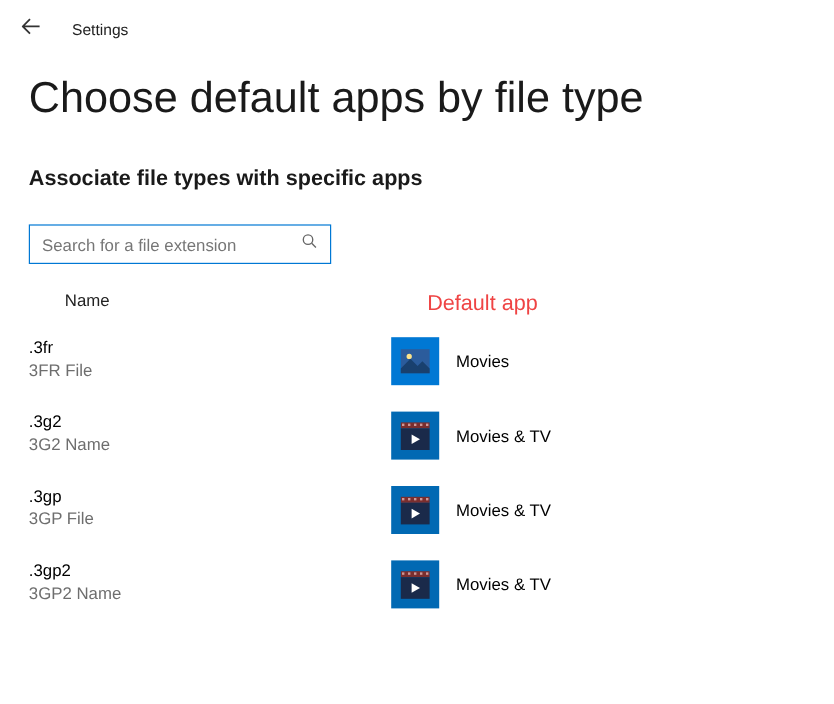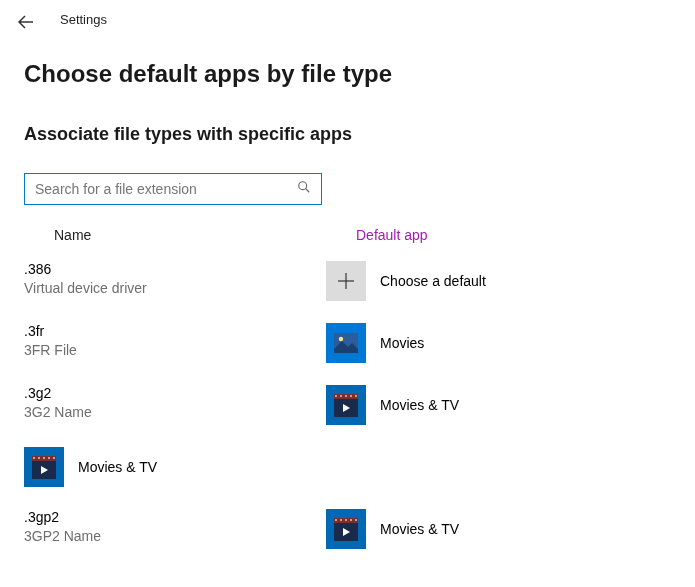--- a/index.html
+++ b/index.html
@@ -6,21 +6,21 @@
     body {
       font-family: "Segoe UI", -apple-system, sans-serif;
       background: #ffffff;
       width: 695px;
       height: 587px;
       overflow: hidden;
       color: #000;
     }
     .header-bar {
       display: flex;
-      align-items: flex-start;
+      align-items: flex-end;
       padding: 12px 16px 8px 16px;
       gap: 24px;
     }
     .back-arrow {
       width: 20px;
       height: 20px;
       display: flex;
       align-items: center;
       justify-content: center;
       cursor: pointer;
@@ -28,33 +28,33 @@
     .back-arrow svg { width: 16px; height: 16px; }
     .header-title {
       font-size: 13px;
       font-weight: 400;
       color: #222;
     }
     .content {
       padding: 20px 0 0 24px;
     }
     .page-title {
-      font-size: 24px;
-      font-weight: 700;
+      font-size: 36px;
+      font-weight: 400;
       color: #1a1a1a;
       margin-bottom: 36px;
     }
     .sub-title {
       font-size: 18px;
       font-weight: 700;
       color: #1a1a1a;
       margin-bottom: 28px;
     }
     .search-box {
-      width: 298px;
+      width: 252px;
       border: 1px solid #0078d4;
       display: flex;
       align-items: center;
       padding: 6px 10px;
       margin-bottom: 22px;
     }
     .search-input {
       flex: 1;
       border: none;
       outline: none;
@@ -69,22 +69,22 @@
       display: flex;
       margin-bottom: 18px;
       margin-left: 30px;
     }
     .col-name-header {
       width: 302px;
       font-size: 14px;
       color: #222;
     }
     .col-app-header {
-      font-size: 14px;
-      color: #a21caf;
+      font-size: 18px;
+      color: #ef4444;
     }
     .row {
       display: flex;
       align-items: flex-start;
       margin-bottom: 22px;
     }
     .col-name {
       width: 302px;
     }
     .ext-name {
@@ -177,35 +177,20 @@
         <line x1="10" y1="10" x2="14" y2="14"></line>
       </svg>
     </span>
   </div>
 
   <div class="columns-header">
     <div class="col-name-header">Name</div>
     <div class="col-app-header">Default app</div>
   </div>
 
-  <div class="row">
-    <div class="col-name">
-      <div class="ext-name">.386</div>
-      <div class="ext-desc">Virtual device driver</div>
-    </div>
-    <div class="col-app">
-      <div class="app-icon plus">
-        <svg viewBox="0 0 18 18" fill="none" stroke="#333" stroke-width="1.2">
-          <line x1="9" y1="1" x2="9" y2="17"></line>
-            <line x1="1" y1="9" x2="17" y2="9"></line>
-        </svg>
-      </div>
-      <div class="app-label">Choose a default</div>
-    </div>
-  </div>
 
   <div class="row">
     <div class="col-name">
       <div class="ext-name">.3fr</div>
       <div class="ext-desc">3FR File</div>
     </div>
     <div class="col-app">
       <div class="app-icon photos">
         <svg viewBox="0 0 26 26">
           <rect x="1" y="3" width="24" height="20" fill="#2b5c9c"></rect>
@@ -235,20 +220,24 @@
           <div class="film-body">
               <div class="play"></div>
             </div>
         </div>
       </div>
       <div class="app-label">Movies &amp; TV</div>
     </div>
   </div>
 
   <div class="row">
+    <div class="col-name">
+      <div class="ext-name">.3gp</div>
+      <div class="ext-desc">3GP File</div>
+    </div>
     <div class="col-app">
       <div class="app-icon movies">
         <div class="film-wrap">
           <div class="film-strip">
               <span></span>
               <span></span>
               <span></span>
               <span></span>
               <span></span>
             </div>

